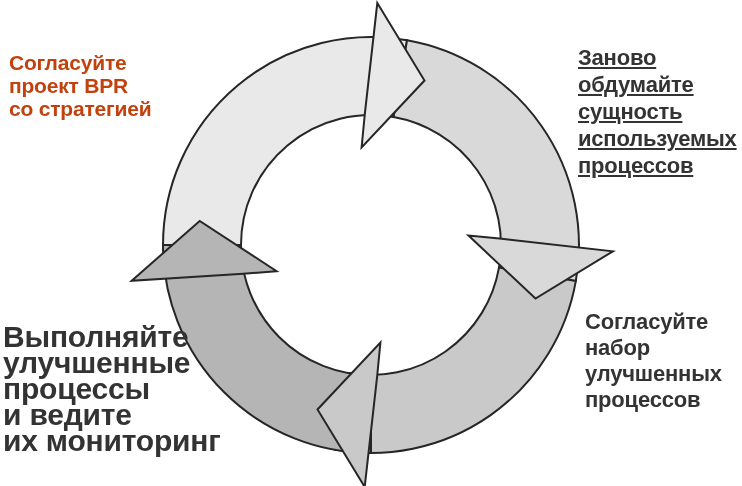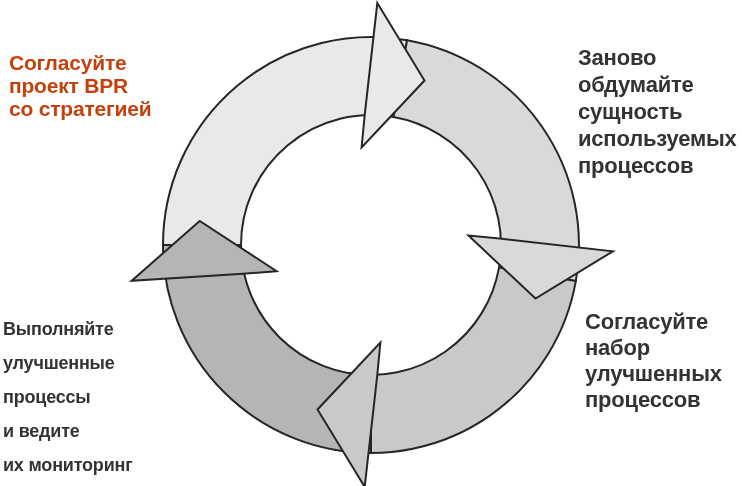--- a/index.html
+++ b/index.html
@@ -19,21 +19,21 @@
   .label {
     position: absolute;
     font-weight: bold;
     color: #333333;
     white-space: pre-line;
     letter-spacing: -0.2px;
   }
   .label-tl { left: 9px;   top: 51px;  font-size: 21px; line-height: 23px; }
   .label-tr { left: 578px; top: 44px;  font-size: 22px; line-height: 27px; }
   .label-br { left: 585px; top: 309px; font-size: 22px; line-height: 26px; }
-  .label-bl { left: 3px;   top: 312px; font-size: 18px; line-height: 34px; }
+  .label-bl { left: 3px;   top: 324px; font-size: 30px; line-height: 26px; }
 </style>
 </head>
 <body>
 
 <div class="stage" style="background: rgb(255, 255, 255);">
 
   <svg class="cycle-svg" viewBox="0 0 742 486">
     <g stroke-width="2" stroke-linejoin="miter">
 
       <path d="M163 245 A208 208 0 0 1 407.1 40.2 L393.6 117 A130 130 0 0 0 241 245 Z" fill="#e9e9e9" stroke="#262626"></path>
@@ -45,21 +45,21 @@
       <path d="M612.9 251.3 L535.5 298.5 L468.5 235.6 L501.9 238.8 Z" fill="#d9d9d9" stroke="#262626"></path>
       <path d="M364.7 486.9 L317.5 409.5 L380.4 342.5 L377.2 375.9 Z" fill="#c9c9c9" stroke="#262626"></path>
       <path d="M131.7 280.8 L199.7 220.9 L276.6 271.2 L243.2 273.8 Z" fill="#b5b5b5" stroke="#262626"></path>
     </g>
   </svg>
 
   <div class="label label-tl" style="color: #c2410c;">Согласуйте
 проект BPR
 со стратегией</div>
 
-  <div class="label label-tr" style="color: rgb(51, 51, 51);">Заново
+  <div class="label label-tr" style="color: rgb(51, 51, 51); text-decoration: underline;">Заново
 обдумайте
 сущность
 используемых
 процессов</div>
 
   <div class="label label-br" style="color: rgb(51, 51, 51);">Согласуйте
 набор
 улучшенных
 процессов</div>
 

